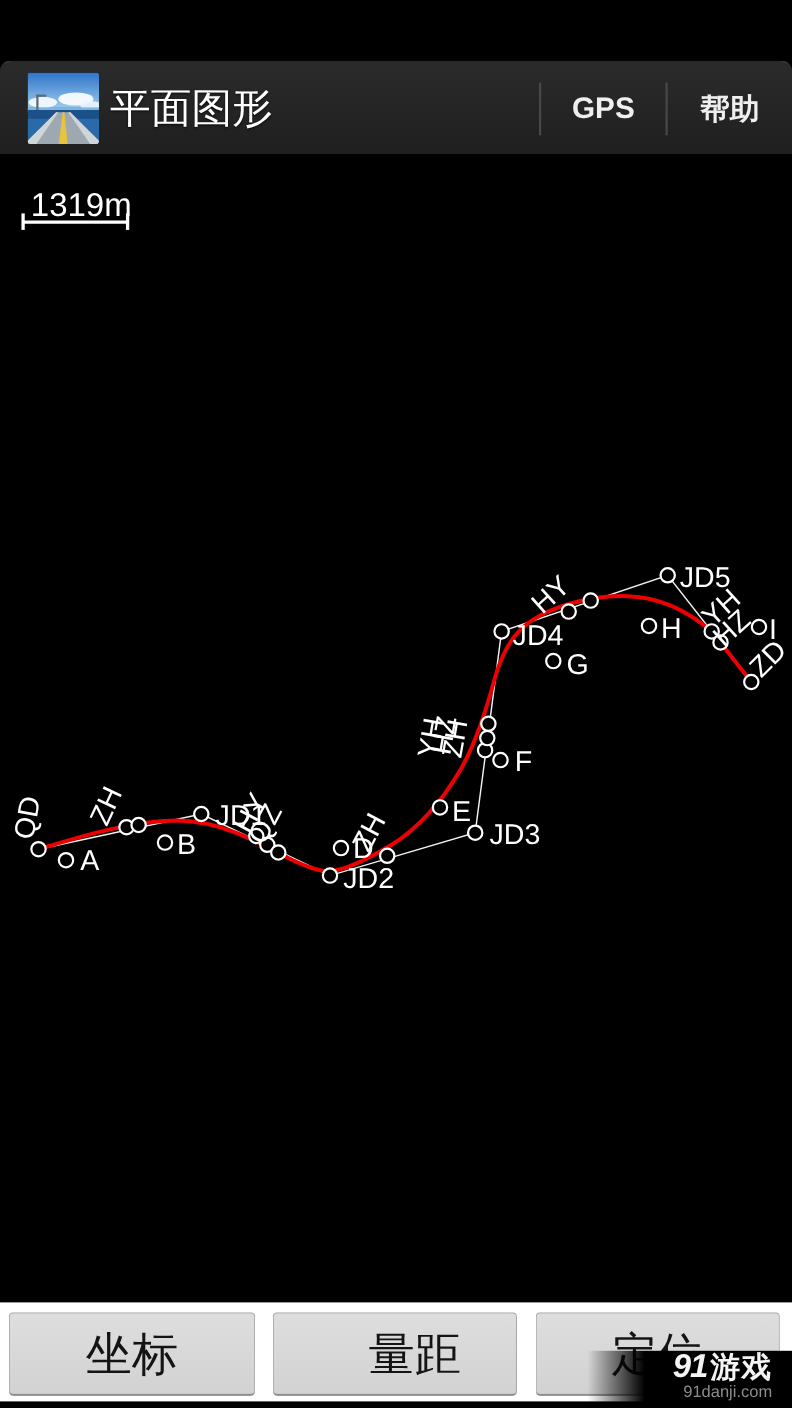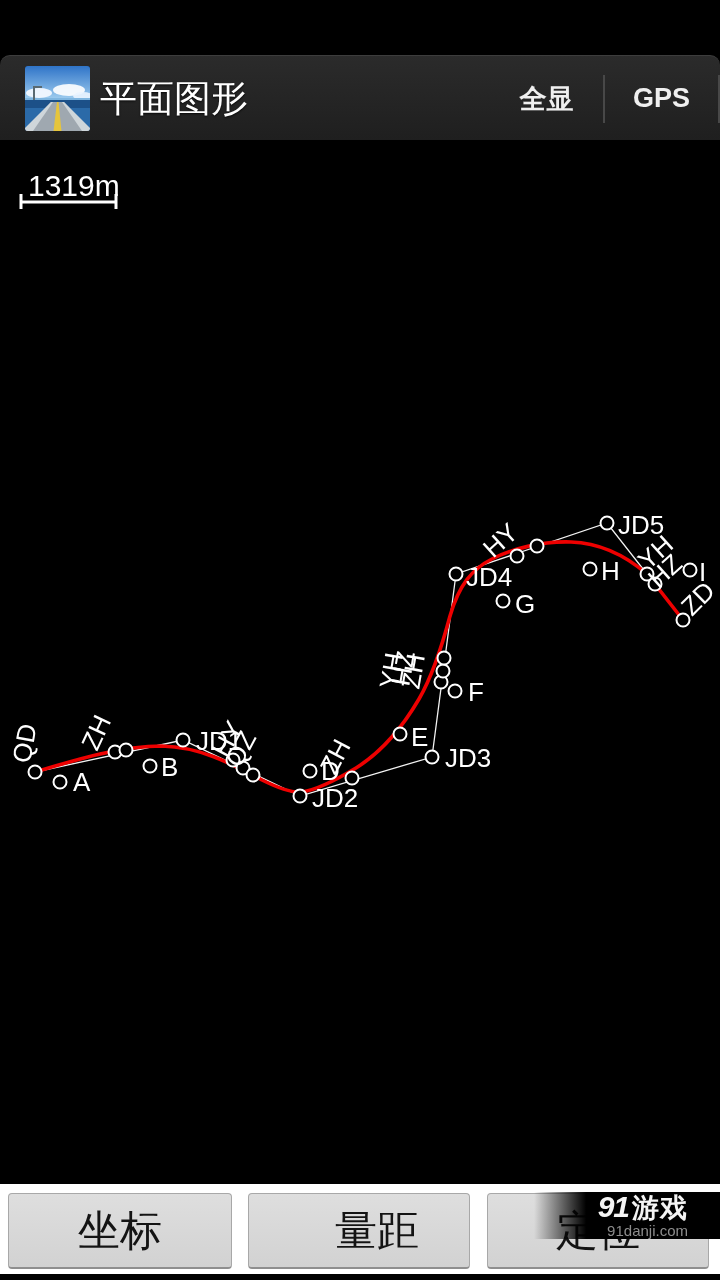--- a/index.html
+++ b/index.html
@@ -55,24 +55,24 @@
     box-sizing:border-box;
     display:flex;align-items:center;justify-content:center;
     color:#141414;font-size:42px;
     cursor:pointer;
   }
   .btn-0{left:8px;width:224px;}
   .btn-1{left:248px;width:222px;padding-left:36px;}
   .btn-2{left:487px;width:222px;}
   
   .watermark{
-    position:absolute;top:1192px;right:0;width:186px;height:47px;
+    position:absolute;top:1228px;right:0;width:186px;height:47px;
     background:linear-gradient(to right, rgba(0,0,0,0), #000 28%);
     display:flex;flex-direction:column;align-items:flex-end;justify-content:center;
-    padding-right:32px;box-sizing:border-box;
+    padding-right:18px;box-sizing:border-box;
   }
   .wm-logo{
     color:#f4f4f4;font-size:27px;font-weight:bold;line-height:27px;
     letter-spacing:1px;white-space:nowrap;
   }
   .wm-logo .num{font-style:italic;font-size:30px;letter-spacing:-1px;margin-right:3px;}
   .wm-site{color:#8d8d8d;font-size:15px;line-height:17px;margin-left:48px;}
 </style>
 </head>
 <body>
@@ -162,24 +162,24 @@
       <polygon points="26,36 39,36 65,65 0,65" fill="#9fa8b0"></polygon>
       <polygon points="26,36 28,36 8,65 0,65 0,62" fill="#cfd6da"></polygon>
       <polygon points="37,36 39,36 65,62 65,65 57,65" fill="#cfd6da"></polygon>
       <polygon points="32,36 33.5,36 36.5,65 28.5,65" fill="#e6c53c"></polygon>
       <rect x="8" y="20" width="2" height="14" fill="#5a6a72"></rect>
       <rect x="8" y="20" width="9" height="2" fill="#5a6a72"></rect>
     </svg>
   </div>
   <div class="app-title">平面图形</div>
   <div class="actions">
-    <div class="action-item">全显</div>
     <div class="action-sep"></div>
     <div class="action-item">GPS</div>
     <div class="action-sep"></div>
+    <div class="action-item">帮助</div>
   </div>
 </div>
 
 <div class="bottombar">
   <div class="toolbar-btn btn-0">坐标</div>
   <div class="toolbar-btn btn-1">量距</div>
   <div class="toolbar-btn btn-2">定位</div>
 </div>
 
 <div class="watermark">

